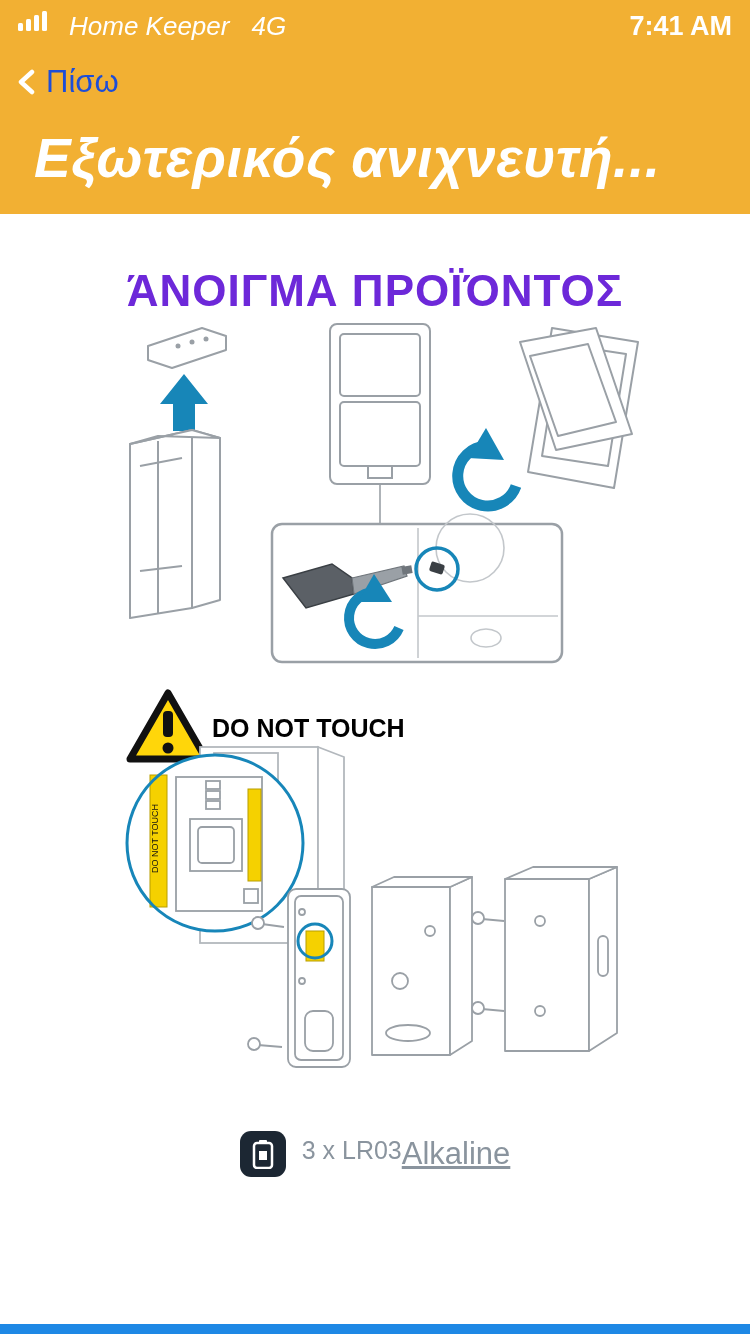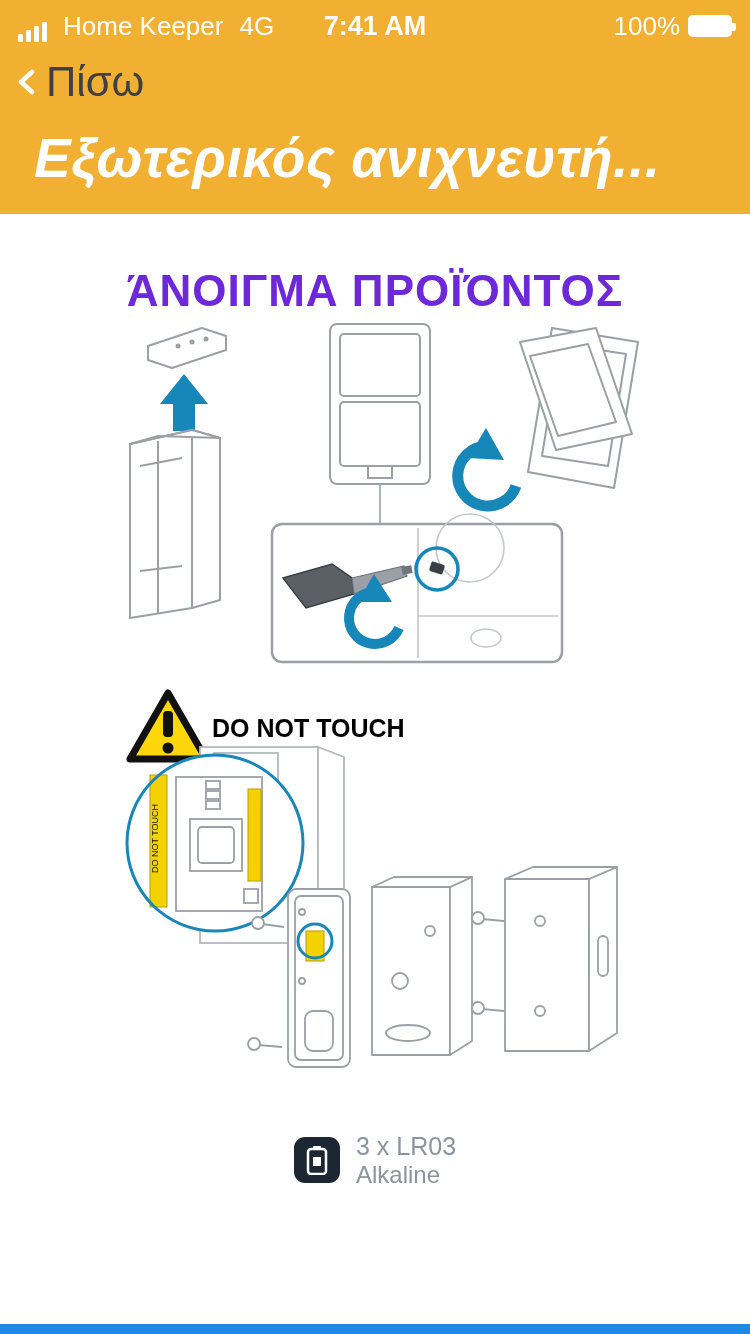--- a/index.html
+++ b/index.html
@@ -15,21 +15,21 @@
   .app-header {
     background:#F2B033;
     color:#fff;
     padding:6px 0 20px 0;
   }
   .status-bar {
     display:flex; align-items:center;
     height:40px; padding:0 18px;
     font-size:26px; color:#fff;
   }
-  .sb-left { display:flex; align-items:flex-end; gap:16px; flex:1; }
+  .sb-left { display:flex; align-items:flex-start; gap:22px; flex:1;font-style:italic; }
   .sb-center { flex:0 0 auto; font-weight:bold; font-size:27px; }
   .sb-right { display:flex; align-items:center; justify-content:flex-end; gap:8px; flex:1; }
   .signal-bars { display:flex; align-items:flex-end; gap:3px; height:20px; }
   .signal-bars span { width:5px; background:#fff; border-radius:1.5px; display:block; }
   .signal-bars span:nth-child(1){height:8px;}
   .signal-bars span:nth-child(2){height:12px;}
   .signal-bars span:nth-child(3){height:16px;}
   .signal-bars span:nth-child(4){height:20px;}
   .battery-shell {
     position:relative; width:44px; height:22px;
@@ -37,21 +37,21 @@
   }
   .battery-shell:after {
     content:""; position:absolute; right:-6px; top:6px;
     width:4px; height:8px; background:#fff; border-radius:0 2px 2px 0;
   }
   .nav-row {
     display:flex; align-items:center; gap:6px;
     padding:14px 14px 0 14px; height:58px;
   }
   .back-chevron { width:26px; height:26px; flex:0 0 auto; }
-  .back-label { font-size:42px; color:#404040; }
+  .back-label { font-size:31px; color:#1d4ed8; }
   .large-title {
     font-size:55px; font-weight:bold; color:#fff;
     padding:22px 30px 4px 34px;
     white-space:nowrap; overflow:hidden;
     letter-spacing:0.5px;
     font-style:italic;
   }
 
   
   .content { background:#fff; }
@@ -69,23 +69,23 @@
   
   .battery-row {
     display:flex; align-items:center; justify-content:center;
     gap:16px; margin-top:50px;
   }
   .battery-badge {
     width:46px; height:46px; border-radius:11px;
     background:#1C2733;
     display:flex; align-items:center; justify-content:center;
   }
-  .battery-texts { display:flex; flex-direction:column; line-height:1.2; }
+  .battery-texts { display:flex; flex-direction:row; line-height:1.2; }
   .battery-qty  { font-size:25px; color:#8A949E; }
-  .battery-type { font-size:24px; color:#8A949E; }
+  .battery-type { font-size:31px; color:#8A949E;text-decoration:underline; }
 
   .bottom-bar {
     position:absolute; left:0; right:0; bottom:0;
     height:10px; background:#1E88E5;
   }
 </style>
 </head>
 <body>
 
 <div class="phone">
@@ -97,24 +97,20 @@
         <span class="signal-bars">
           <span></span>
             <span></span>
             <span></span>
             <span></span>
         </span>
         <span>Home Keeper</span>
         <span>4G</span>
       </div>
       <div class="sb-center">7:41 AM</div>
-      <div class="sb-right">
-        <span>100%</span>
-        <span class="battery-shell"></span>
-      </div>
     </div>
 
     <div class="nav-row">
       <svg class="back-chevron" viewBox="0 0 26 26">
         <polyline points="18,3 7,13 18,23" fill="none" stroke="#ffffff" stroke-width="4.5" stroke-linecap="round" stroke-linejoin="round"></polyline>
       </svg>
       <span class="back-label">Πίσω</span>
     </div>
 
     <h1 class="large-title">Εξωτερικός ανιχνευτή...</h1>

